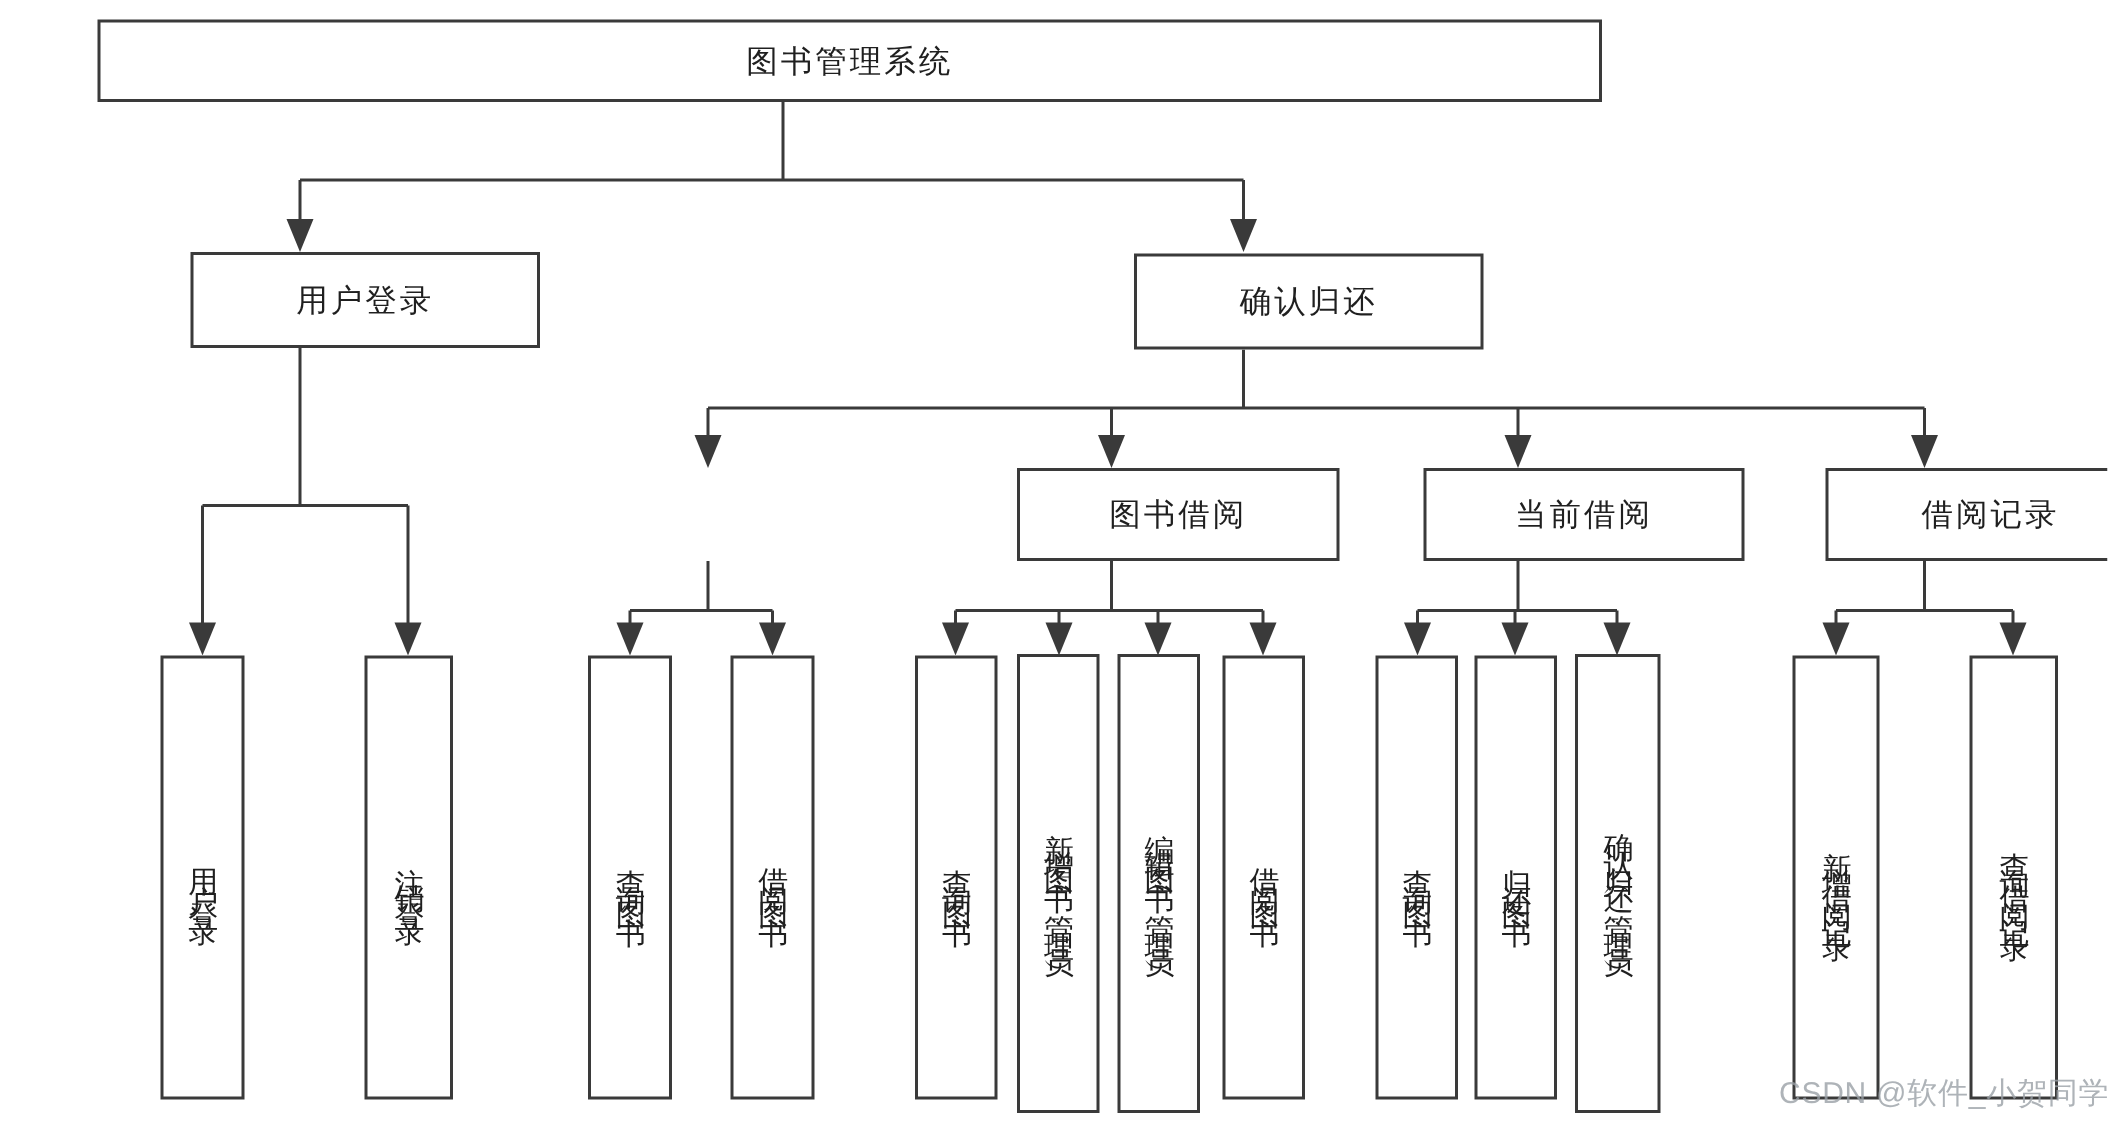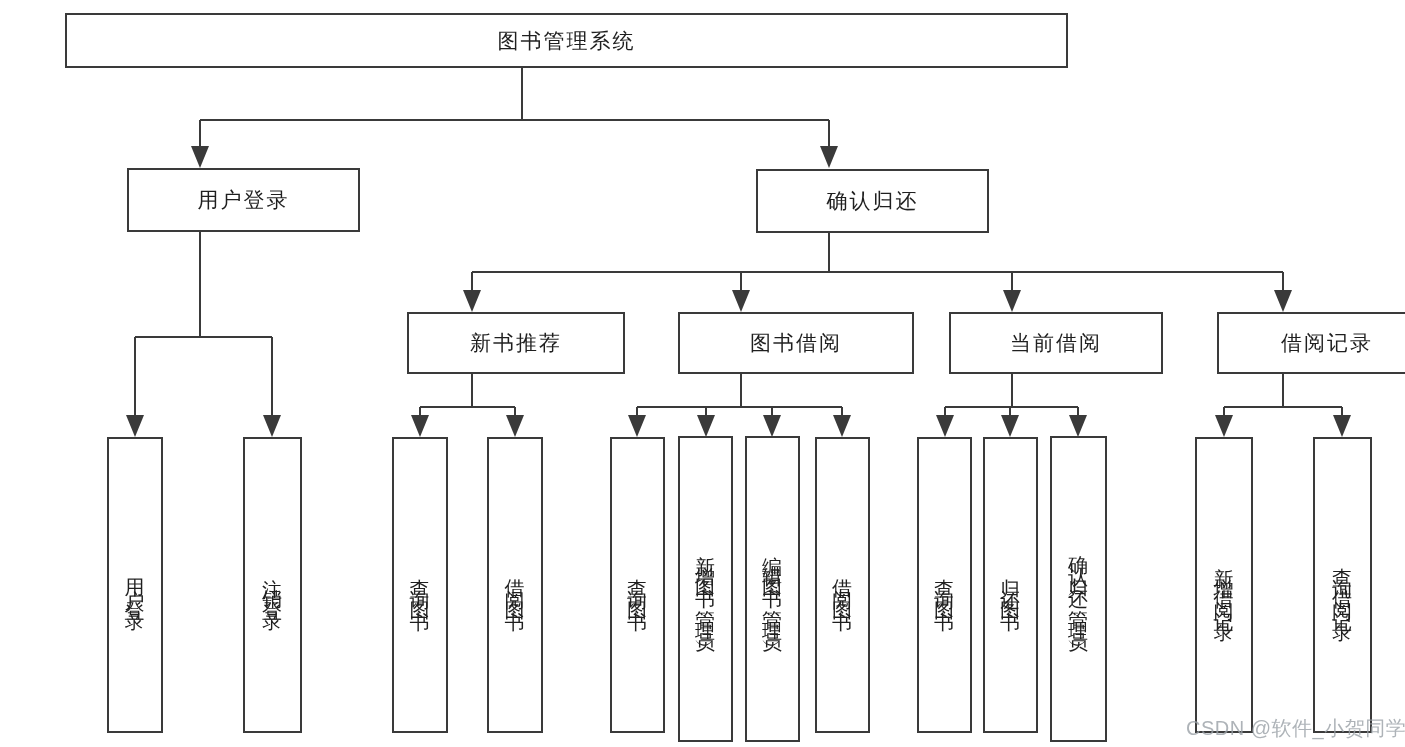--- a/index.html
+++ b/index.html
@@ -61,22 +61,21 @@
       <path d="M1224 437 l-9 -22 h18 z"></path>
       <path d="M1342 437 l-9 -22 h18 z"></path>
     </g>
   </svg>
 
   <div class="box hbox" style="left:21px;top:13px;width:1003px;height:55px">图书管理系统</div>
 
   <div class="box hbox" style="left:83px;top:168px;width:233px;height:64px">用户登录</div>
   <div class="box hbox" style="left:712px;top:169px;width:233px;height:64px">确认归还</div>
 
-  <div class="box hbox" style="left:363px;top:312px;width:218px;height:62px">新书推荐</div>
-  <div class="box hbox" style="left:634px;top:312px;width:236px;height:62px">图书借阅</div>
+  <div class="box hbox" style="left:634px;top:312px;width:215px;height:62px">图书借阅</div>
   <div class="box hbox" style="left:905px;top:312px;width:214px;height:62px">当前借阅</div>
   <div class="box hbox" style="left:1173px;top:312px;width:220px;height:62px">借阅记录</div>
 
   <div class="box vbox" style="left:107px;top:437px;width:56px;height:296px">用户登录</div>
   <div class="box vbox" style="left:243px;top:437px;width:59px;height:296px">注销登录</div>
 
   <div class="box vbox" style="left:392px;top:437px;width:56px;height:296px">查询图书</div>
   <div class="box vbox" style="left:487px;top:437px;width:56px;height:296px">借阅图书</div>
 
   <div class="box vbox" style="left:610px;top:437px;width:55px;height:296px">查询图书</div>

